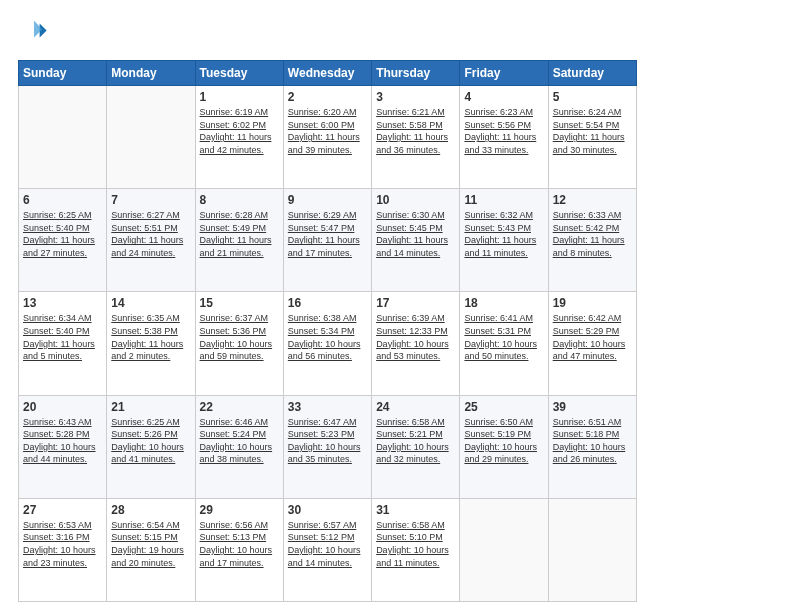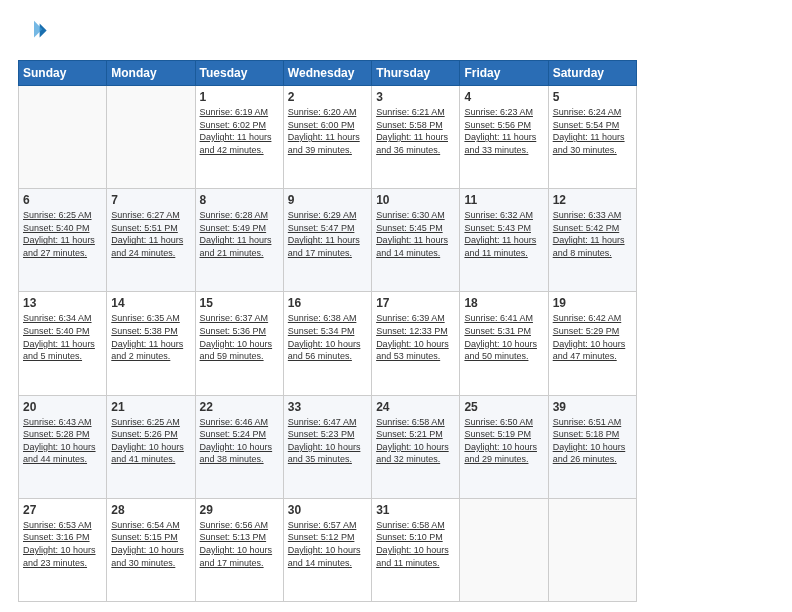--- a/index.html
+++ b/index.html
@@ -351,21 +351,21 @@
               <div>Sunrise: 6:53 AM</div>
               <div>Sunset: 3:16 PM</div>
               <div>Daylight: 10 hours and 23 minutes.</div>
             </div>
           </td>
           <td>
             <div class="day-num">28</div>
             <div class="day-info">
               <div>Sunrise: 6:54 AM</div>
               <div>Sunset: 5:15 PM</div>
-              <div>Daylight: 10 hours and 30 minutes.</div>
+              <div>Daylight: 19 hours and 20 minutes.</div>
             </div>
           </td>
           <td>
             <div class="day-num">29</div>
             <div class="day-info">
               <div>Sunrise: 6:56 AM</div>
               <div>Sunset: 5:13 PM</div>
               <div>Daylight: 10 hours and 17 minutes.</div>
             </div>
           </td>

